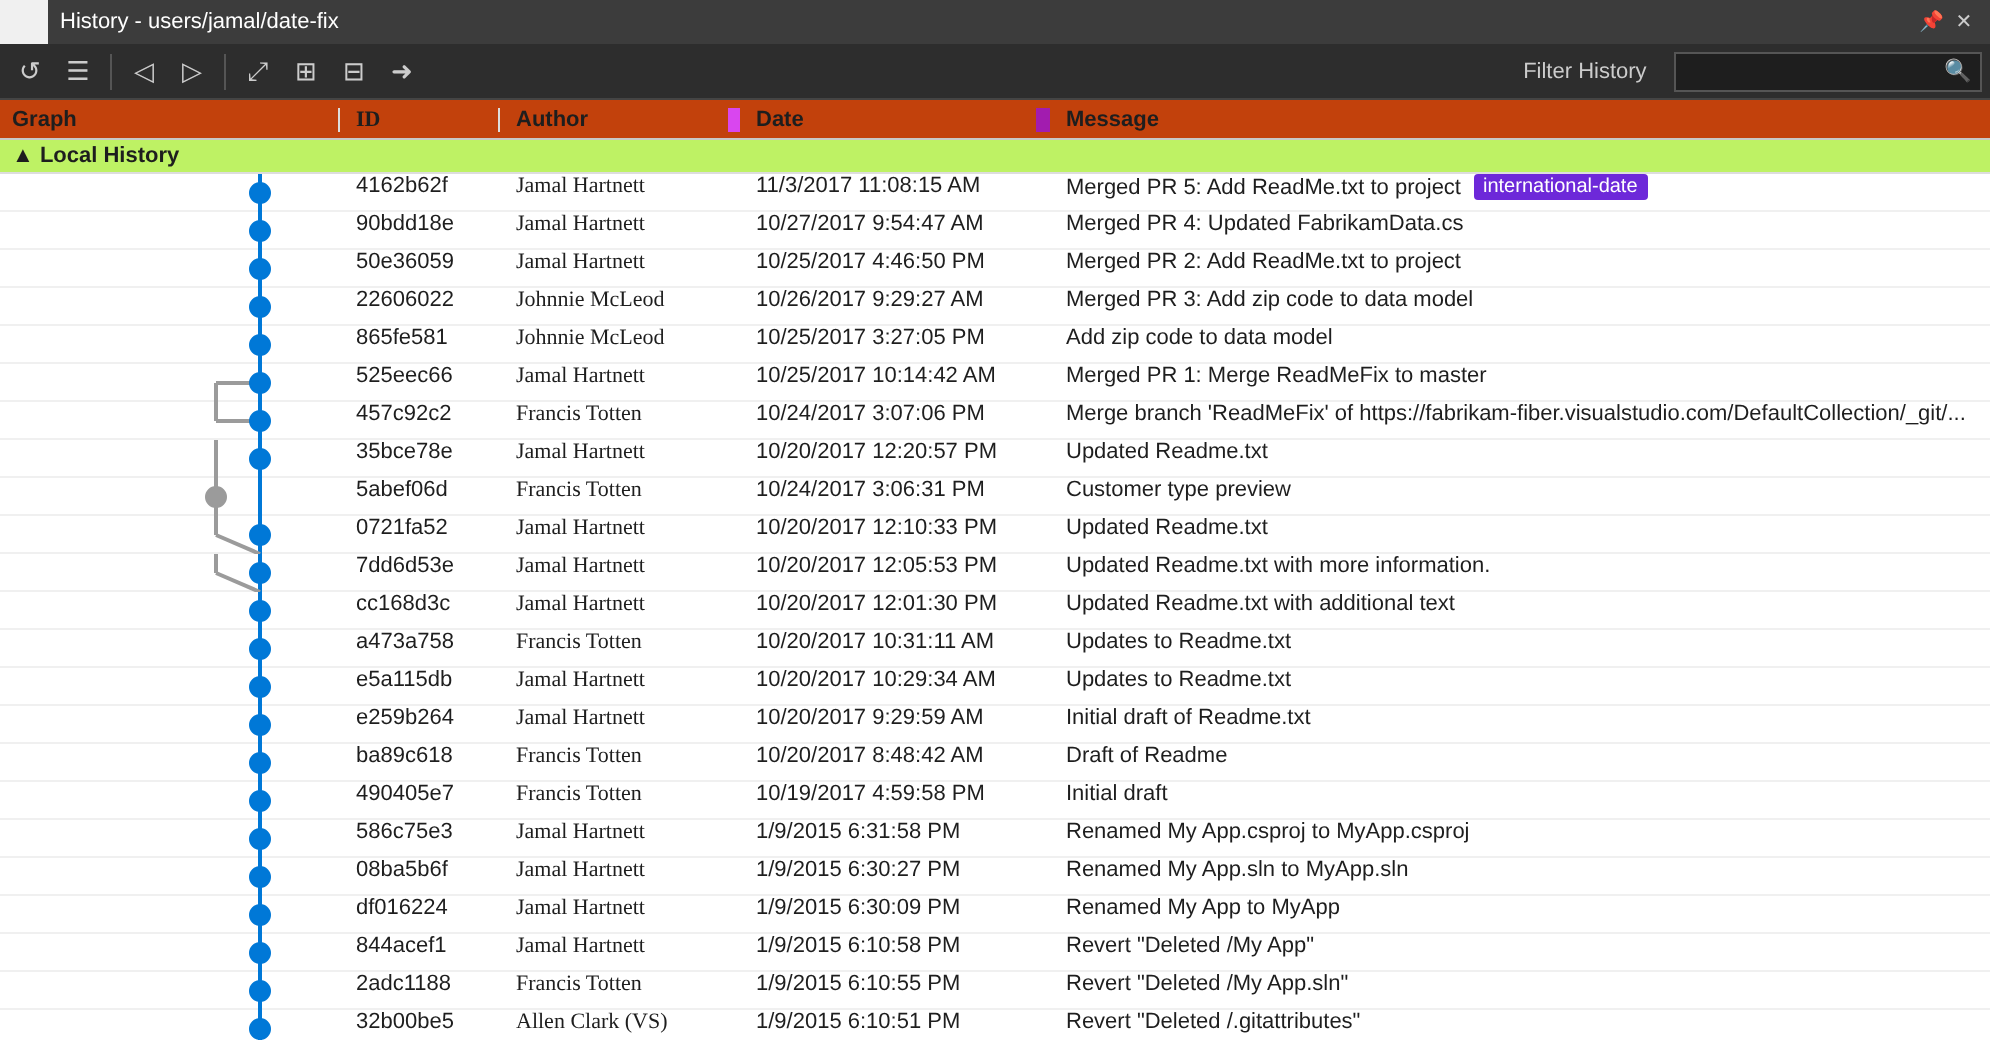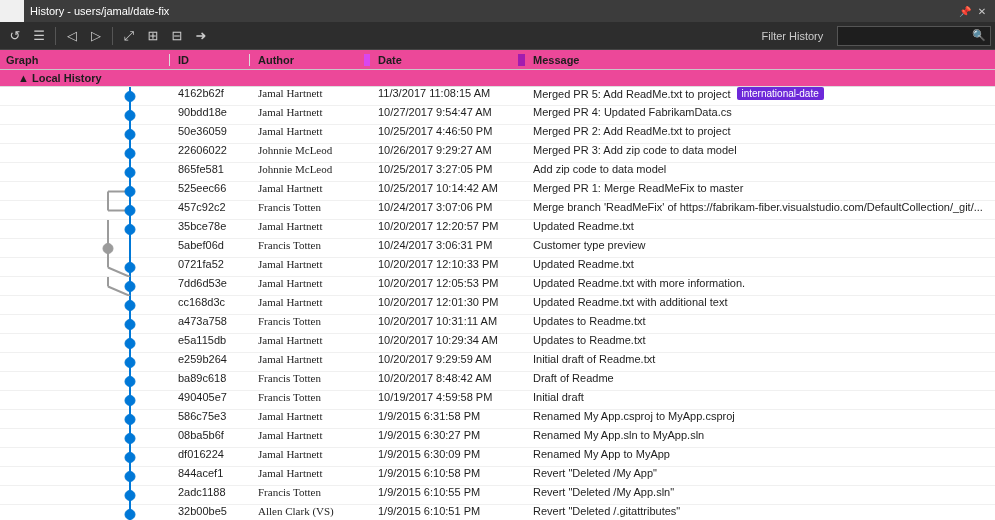--- a/index.html
+++ b/index.html
@@ -95,21 +95,21 @@
       color: #ccc;
       font-size: 11px;
       width: 130px;
     }
     .filter-search-icon {
       color: #aaa;
       font-size: 11px;
     }
     .column-headers {
       display: flex;
-      background: #ec4899;
+      background: #c2410c;
       border-bottom: 1px solid #c8c8c8;
       height: 20px;
       align-items: center;
       padding-left: 0;
     }
     .col-graph {
       width: 170px;
       min-width: 170px;
       padding-left: 6px;
       font-size: 11px;
@@ -118,20 +118,21 @@
       border-right: 1px solid #ddd;
     }
     .col-id {
       width: 80px;
       min-width: 80px;
       padding-left: 8px;
       font-size: 11px;
       color: #1e1e1e;
       font-weight: 600;
       border-right: 1px solid #ddd;
+      font-family: Liberation Serif, serif;
     }
     .col-author {
       width: 120px;
       min-width: 120px;
       padding-left: 8px;
       font-size: 11px;
       color: #1e1e1e;
       font-weight: 600;
       border-right: 6px solid #d946ef;
     }
@@ -155,22 +156,22 @@
       display: flex;
       height: calc(520px - 22px - 28px - 20px);
       overflow: hidden;
     }
     .history-panel {
       flex: 1;
       overflow-y: auto;
       background: #ffffff;
     }
     .section-header {
-      background: #ec4899;
-      padding: 2px 18px;
+      background: #bef264;
+      padding: 2px 6px;
       font-size: 11px;
       font-weight: bold;
       color: #1e1e1e;
       border-bottom: 1px solid #ddd;
       display: flex;
       align-items: center;
       gap: 4px;
     }
     .table-row {
       display: flex;

